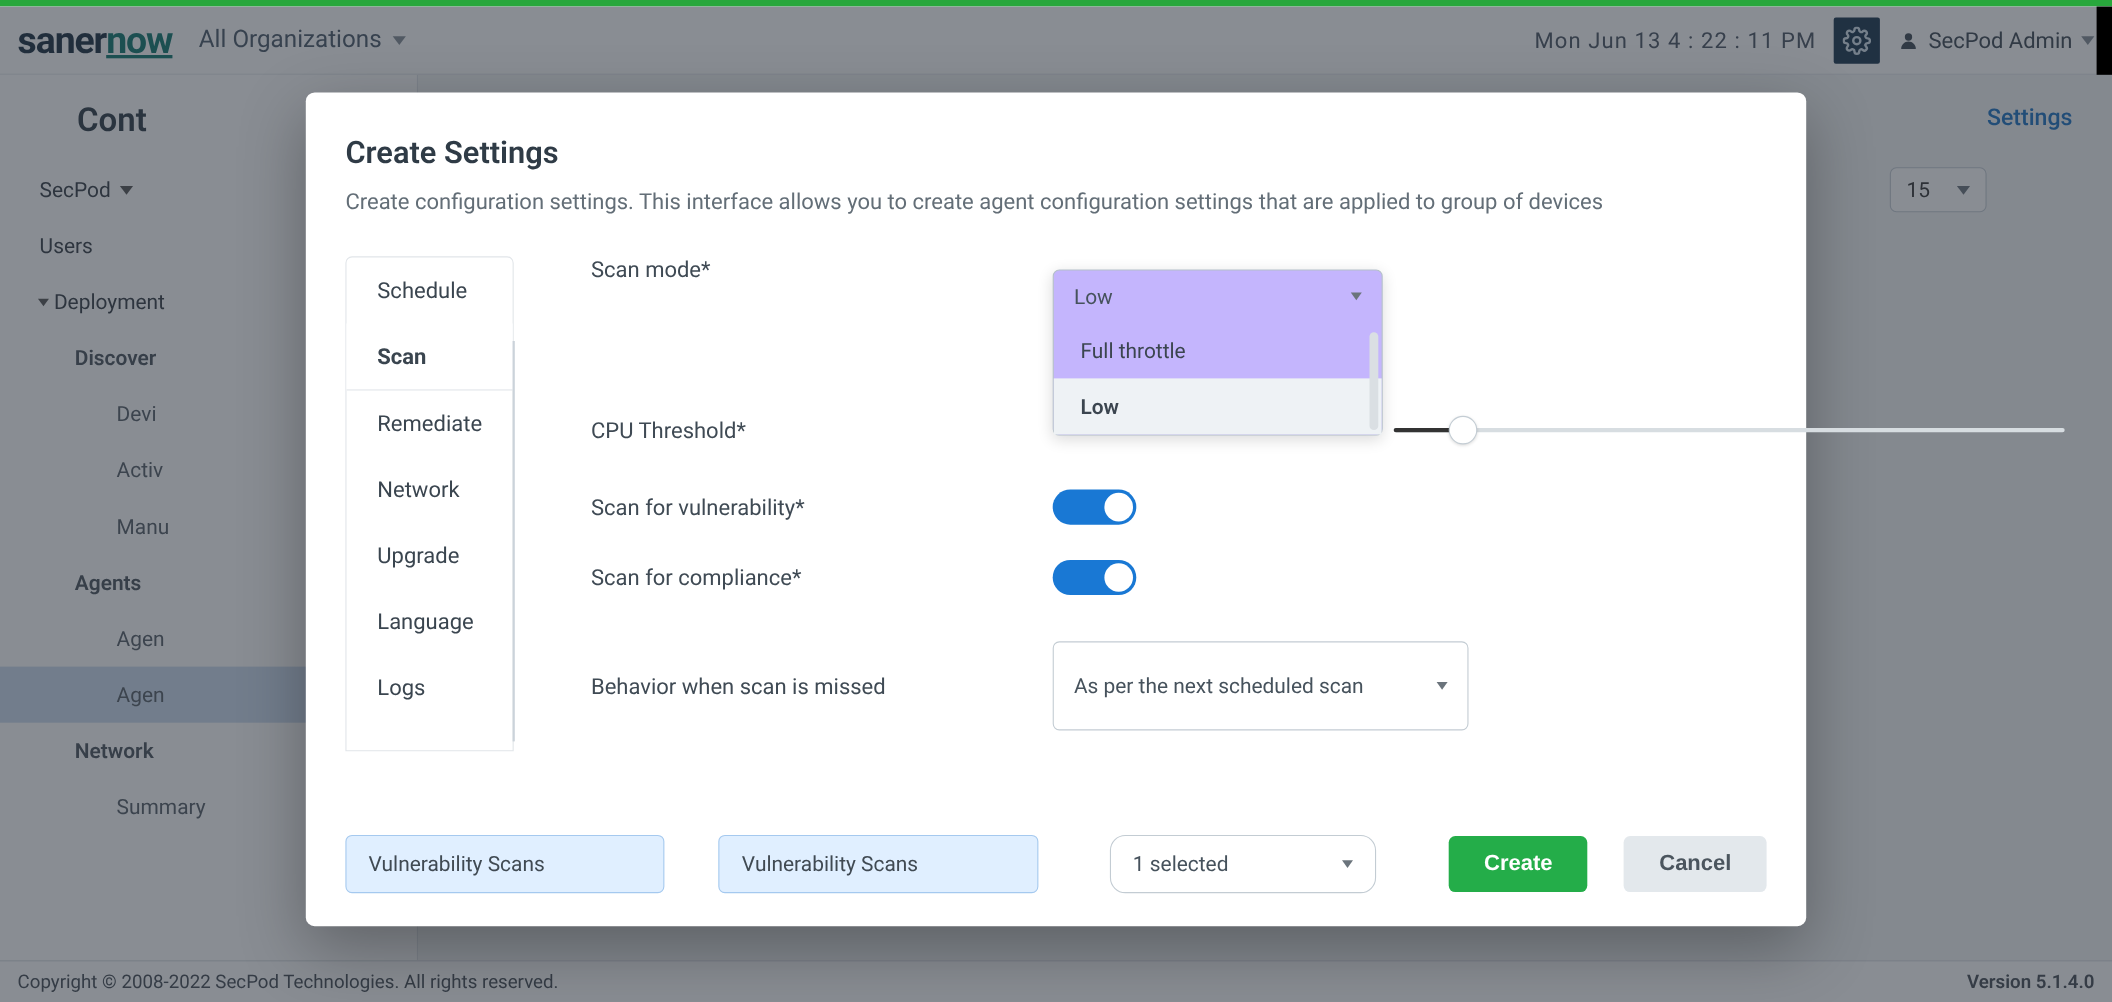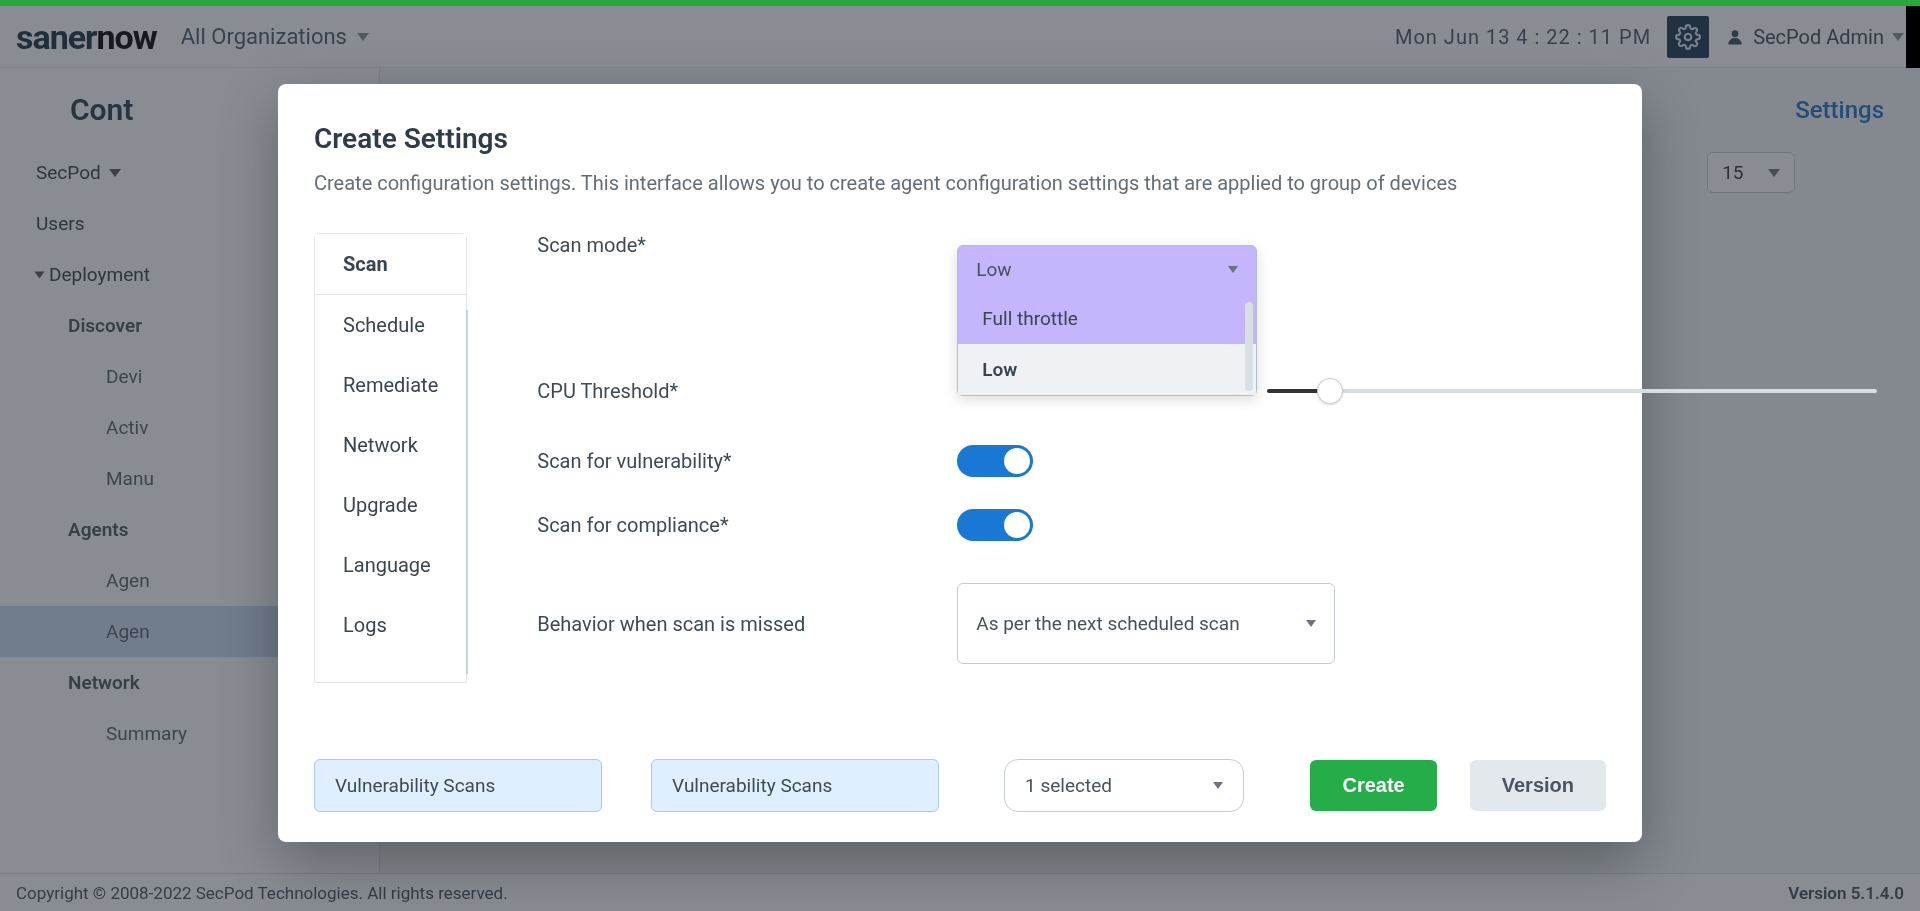--- a/index.html
+++ b/index.html
@@ -22,21 +22,21 @@
     display: flex;
     align-items: center;
     height: 62px;
     background: #fff;
     border-bottom: 1px solid #e4e7eb;
     padding: 0 16px;
     justify-content: space-between;
   }
   .header-left { display: flex; align-items: center; gap: 24px; }
   .logo { font-size: 34px; font-weight: 700; letter-spacing: -1px; color: #1a2d3f; }
-  .logo .now { color: #000000; }
+  .logo .now { color: #0f766e; text-decoration: underline; }
   .org-selector { display:flex; align-items:center; gap:10px; font-size:22px; color:#4b5968; cursor:pointer; }
   .chevron-down { width:0; height:0; border-left:6px solid transparent; border-right:6px solid transparent; border-top:8px solid #848d95; display:inline-block; }
 
   .header-right { display:flex; align-items:center; gap:16px; }
   .clock { font-size:20px; color:#4b5563; letter-spacing:1px; }
   .gear-btn { width:42px; height:42px; background:#18334d; display:flex; align-items:center; justify-content:center; border-radius:2px; cursor:pointer; }
   .gear-btn svg { width:26px; height:26px; stroke:#d1e0ec; fill:none; stroke-width:2; }
   .user-chip { display:flex; align-items:center; gap:8px; font-size:20px; color:#3c4752; cursor:pointer; }
 
   
@@ -44,21 +44,21 @@
   .sidebar { width: 380px; background:#fff; border-right:1px solid #e0e4e9; padding-top:16px; display:flex; flex-direction:column; }
   .page-title { font-size:30px; font-weight:600; padding-left:70px; padding-top:8px; padding-bottom:20px; color:#2e3b46; }
   .sb-item { padding: 14px 24px 14px 36px; font-size:19px; color:#353d45; cursor:pointer; display:flex; align-items:center; gap:6px;}
   .sb-item.sub { padding-left: 68px; color:#4a535c; }
   .sb-item.subsub { padding-left: 106px; color:#555e67; }
   .sb-item.bold { font-weight:600; }
   .sb-item.active { background:#ccdcef; }
   .triangle { width:0;height:0;border-top:5px solid transparent;border-bottom:5px solid transparent;border-left:7px solid #555; transform:rotate(90deg); }
 
   .main { flex:1; padding:28px 36px; }
-  .settings-link { color:#1b72c2; font-weight:500; float:right; font-size:24px;}
+  .settings-link { color:#1b72c2; font-weight:500; float:right; font-size:21px;}
   .dd { border:1px solid #c5cdd4; background:#fff; border-radius:6px; padding:8px 14px; display:inline-flex; align-items:center; gap:10px; font-size:19px;}
   .pagesize { float:right; margin-top:56px; width:88px; justify-content:space-between;}
 
   
   .footer { position:absolute; bottom:0; left:0; right:0; height:38px; background:#fff; border-top:1px solid #d7dce0; display:flex; align-items:center; justify-content:space-between; padding:0 16px; font-size:17px; color:#454d55;}
 
   
   .overlay { position:absolute; inset:0; top:6px; background:rgba(40,48,58,0.55); z-index:50; }
   .overlay-inner { position:absolute; inset:0; top:62px; }
 
@@ -189,22 +189,22 @@
 </div>
 
 <div class="overlay">
   <div class="overlay-inner">
     <div class="modal">
       <div class="modal-title">Create Settings</div>
       <div class="modal-desc">Create configuration settings. This interface allows you to create agent configuration settings that are applied to group of devices</div>
 
       <div class="modal-body">
         <div class="modal-sidebar">
+          <div class="m-sb-item">Schedule</div>
           <div class="m-sb-item active">Scan</div>
-          <div class="m-sb-item">Schedule</div>
           <div class="m-sb-item">Remediate</div>
           <div class="m-sb-item">Network</div>
           <div class="m-sb-item">Upgrade</div>
           <div class="m-sb-item">Language</div>
           <div class="m-sb-item">Logs</div>
           <div class="m-sb-divider"></div>
         </div>
 
         <div class="modal-form">
           <div class="form-row">
@@ -264,17 +264,17 @@
 
       <div class="modal-footer">
         <div class="input-pill">Vulnerability Scans</div>
         <div class="input-pill" style="margin-left:16px;">Vulnerability Scans</div>
         <div class="mf-select" style="margin-left:32px;border-radius:14px;">
           <span>1 selected</span>
           <span class="tri" style="width:0;height:0;border-left:5px solid transparent;border-right:5px solid transparent;border-top:7px solid #6b747c;"></span>
         </div>
         <div class="spacer"></div>
         <button class="btn btn-primary">Create</button>
-        <button class="btn btn-secondary">Version</button>
+        <button class="btn btn-secondary">Cancel</button>
       </div>
     </div>
   </div>
 </div>
 
 </body></html>

